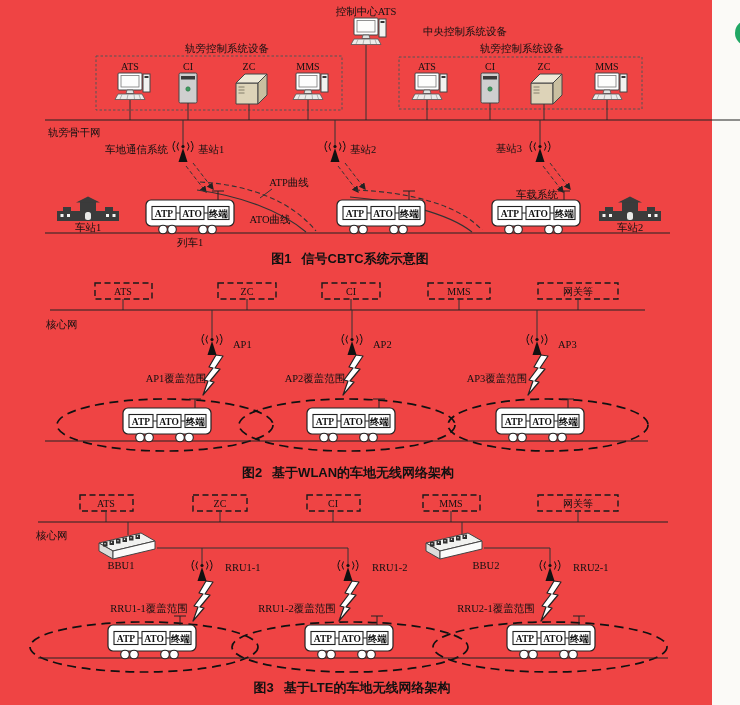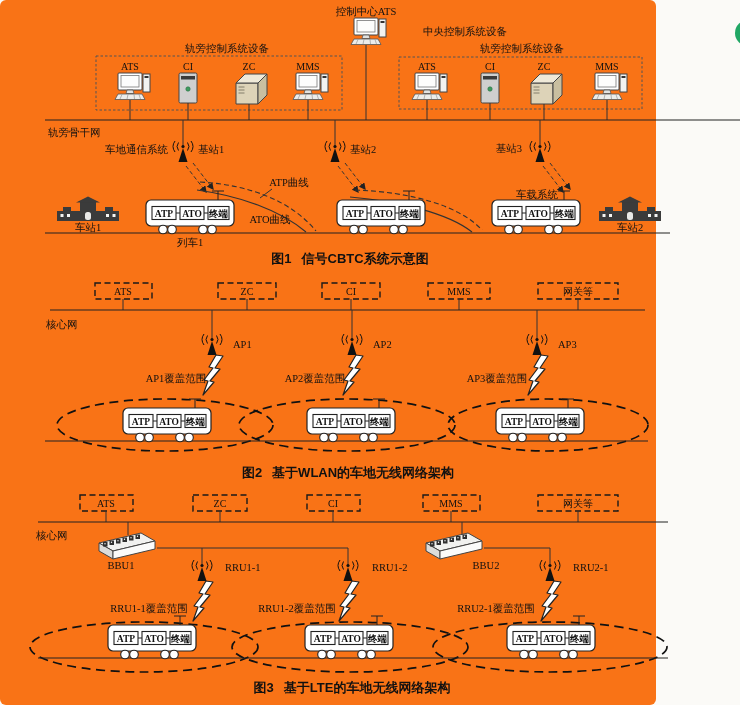--- a/index.html
+++ b/index.html
@@ -1,17 +1,17 @@
 <!DOCTYPE html>
 <html><head>
 <meta charset="utf-8">
 <style>
   html,body{margin:0;padding:0;}
   body{width:740px;height:705px;overflow:hidden;background:#fbfaf7;}
-  .page{position:relative;width:656px;height:705px;background:#f97316;border-radius:6px;}
+  .page{position:relative;width:712px;height:705px;background:#ef4444;}
   .fig{position:absolute;left:0;}
   #fig1{top:0;}
   #fig2{top:270px;}
   #fig3{top:485px;}
   .gdot{position:absolute;left:734px;top:19px;width:28px;height:28px;}
   svg{display:block;}
   .ln{stroke:#222;stroke-width:1.2;fill:none;}
   .thin{stroke:#333;stroke-width:1;fill:none;}
   .dash-box{fill:none;stroke:#555;stroke-width:1;stroke-dasharray:2.5 2;}
   .node-box{fill:none;stroke:#1a1a1a;stroke-width:1.4;stroke-dasharray:6 3.5;}

